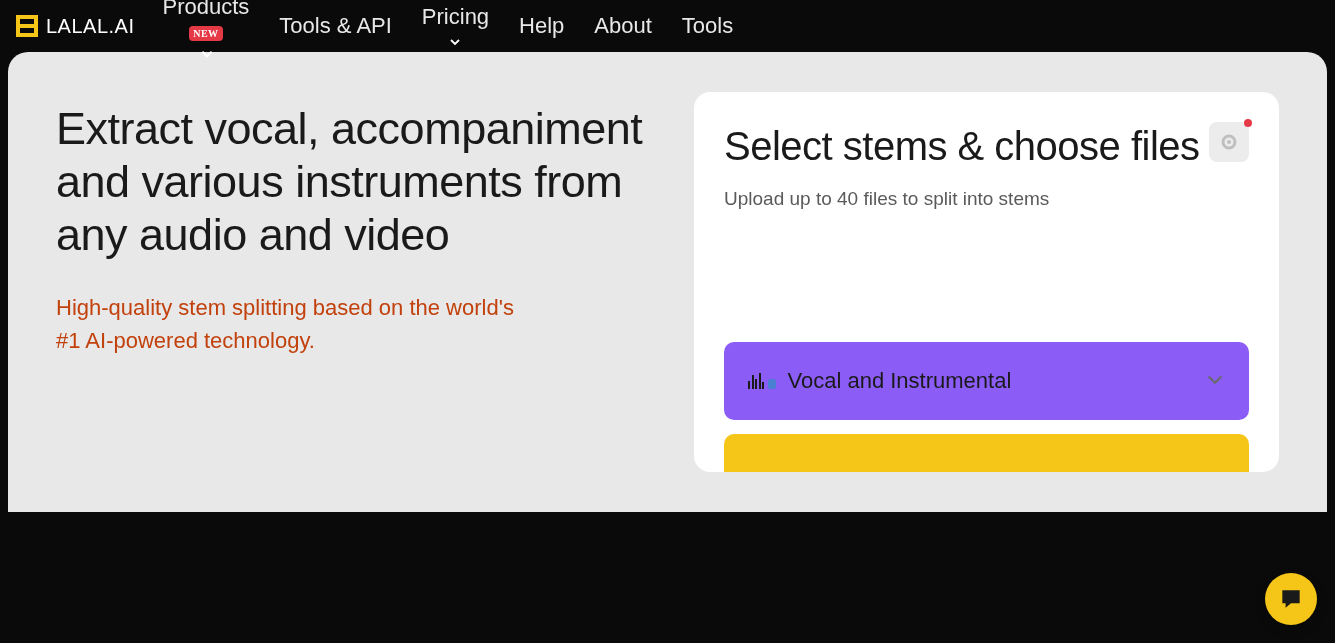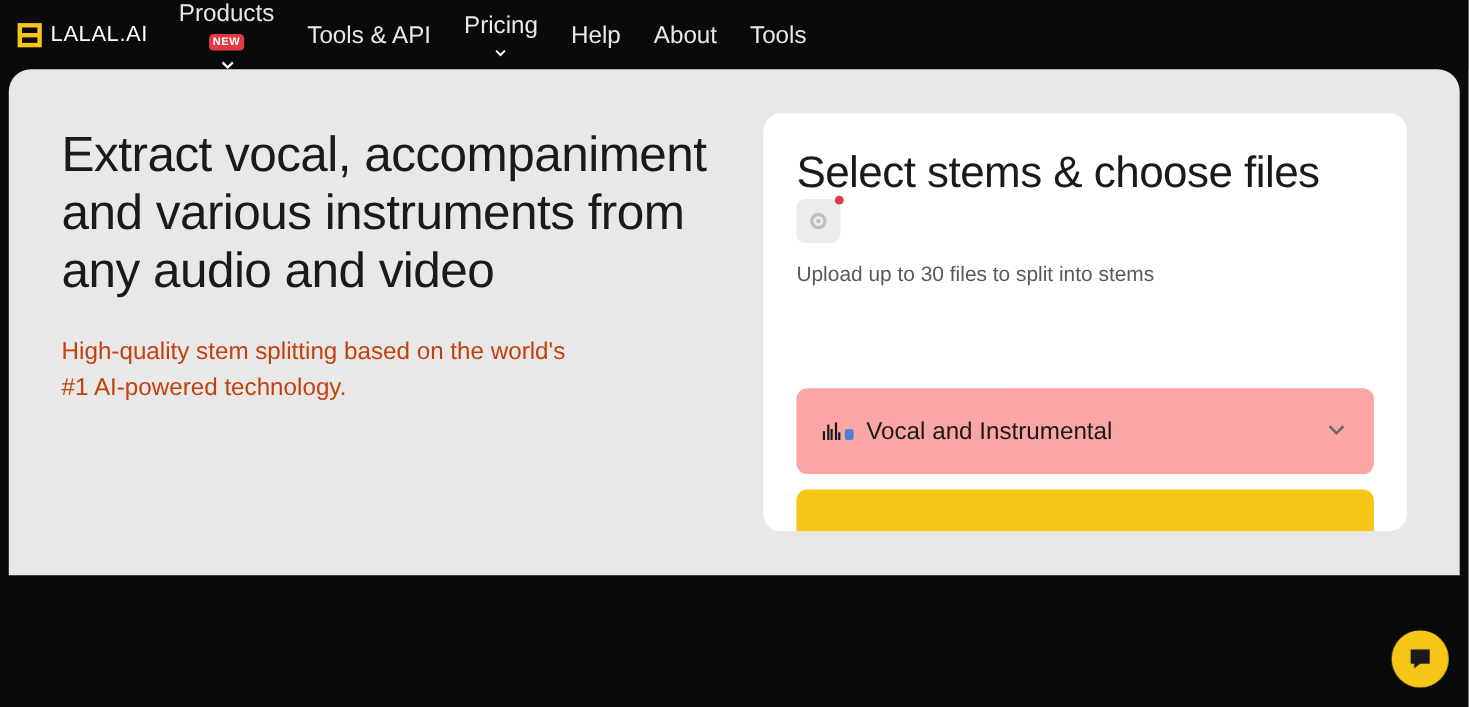--- a/index.html
+++ b/index.html
@@ -4,21 +4,21 @@
 <style>
 * { margin: 0; padding: 0; box-sizing: border-box; }
 body {
   font-family: -apple-system, BlinkMacSystemFont, 'Segoe UI', Arial, sans-serif;
   background: #0a0a0a;
   width: 1335px;
   height: 643px;
   overflow: hidden;
 }
 .topbar {
-  height: 63px;
+  height: 52px;
   background: #0a0a0a;
   display: flex;
   align-items: center;
   padding: 0 16px;
   color: #fff;
 }
 .logo {
   display: flex;
   align-items: center;
   gap: 8px;
@@ -69,20 +69,21 @@
   flex-direction: column;
 }
 .badge-new {
   background: #e63946;
   color: #fff;
   font-size: 10px;
   font-weight: 700;
   padding: 2px 4px;
   border-radius: 4px;
   letter-spacing: 0.5px;
+  font-family: Liberation Serif, serif;
 }
 .chevron-down {
   width: 12px;
   height: 12px;
 }
 .chevron-down svg { display: block; }
 .topbar-right {
   margin-left: auto;
   display: flex;
   align-items: center;
@@ -121,21 +122,20 @@
   border-radius: 16px;
   padding: 30px 30px 0 30px;
   position: relative;
   display: flex;
   flex-direction: column;
 }
 .card-header {
   display: flex;
   justify-content: space-between;
   align-items: flex-start;
-  flex-direction: column;
 }
 .card-title {
   font-size: 40px;
   font-weight: 500;
   line-height: 1.2;
   color: #1a1a1a;
   letter-spacing: -0.5px;
 }
 .settings-btn {
   width: 40px;
@@ -157,21 +157,21 @@
   background: #e63946;
   border-radius: 50%;
 }
 .card-sub {
   font-size: 19px;
   color: #5a5a5a;
   margin-top: 18px;
 }
 .card-spacer { flex: 1; }
 .dropdown {
-  background: #fca5a5;
+  background: #8b5cf6;
   border-radius: 10px;
   padding: 26px 24px;
   display: flex;
   align-items: center;
   justify-content: space-between;
   cursor: pointer;
   margin-bottom: 14px;
 }
 .dropdown-left {
   display: flex;
@@ -272,21 +272,21 @@
     <div class="card-header">
       <h2 class="card-title">Select stems &amp; choose files</h2>
       <div class="settings-btn">
         <svg width="20" height="20" viewBox="0 0 20 20">
           <circle cx="10" cy="10" r="6" fill="none" stroke="#bfbfbf" stroke-width="3"></circle>
           <circle cx="10" cy="10" r="2" fill="#bfbfbf"></circle>
         </svg>
         <span class="dot"></span>
       </div>
     </div>
-    <p class="card-sub">Upload up to 30 files to split into stems</p>
+    <p class="card-sub">Upload up to 40 files to split into stems</p>
     <div class="card-spacer"></div>
     <div class="dropdown">
       <div class="dropdown-left">
         <div class="wave-icon">
           <span style="height:8px"></span>
           <span style="height:14px"></span>
           <span style="height:10px"></span>
           <span style="height:16px"></span>
           <span style="height:7px"></span>
           <span class="mic"></span>

